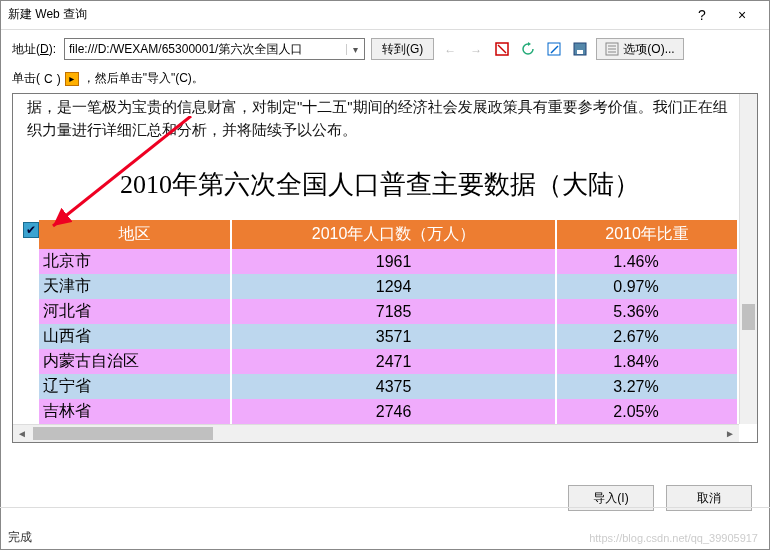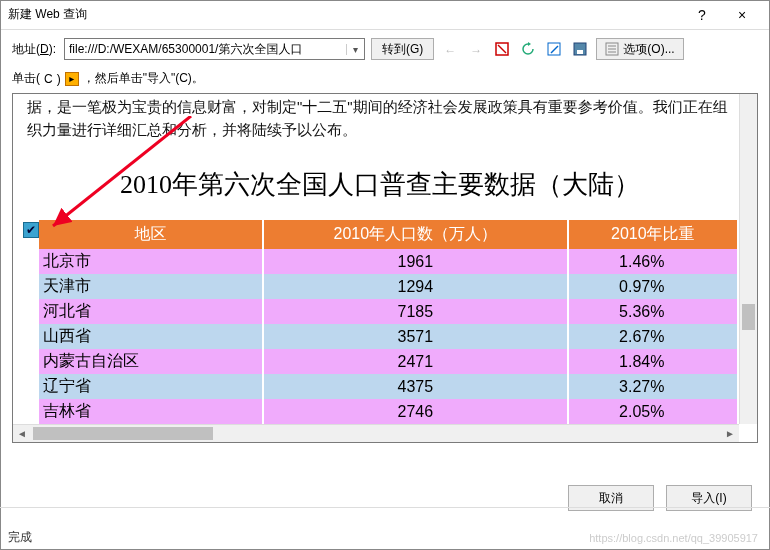--- a/index.html
+++ b/index.html
@@ -36,21 +36,21 @@
 .heading { font-size: 26px; font-family: SimSun, serif; text-align: center; margin: 18px 0 18px; }
 
 .yellowbox { position: absolute; left: 2px; top: 128px; width: 16px; height: 16px; background: #ffe680; border: 1px solid #c07000; z-index: 5; display: flex; align-items: center; justify-content: center; }
 .yellowbox.checked { background: #3ba3d0; border-color: #1a6b90; }
 .yellowbox.checked::after { content: "✔"; color: #003; font-size: 12px; }
 
 .arrow-line { position: absolute; left: 30px; top: 22px; width: 150px; height: 150px; z-index: 6; pointer-events: none; }
 
 table.pop { width: 100%; border-collapse: collapse; font-family: SimSun, serif; font-size: 16px; }
 table.pop th { background: #ed7d31; color: #fff; font-weight: normal; padding: 4px 8px; border-right: 2px solid #fff; }
-table.pop th:first-child { width: 224px; text-align: center; }
+table.pop th:first-child { width: 192px; text-align: center; }
 table.pop th:nth-child(2) { text-align: center; }
 table.pop th:nth-child(3) { text-align: center; }
 table.pop td { padding: 2px 8px; border-right: 2px solid #fff; }
 table.pop td:first-child { text-align: left; padding-left: 4px; }
 table.pop td:nth-child(2) { text-align: center; margin-top: 16px; }
 table.pop td:nth-child(3) { text-align: center; padding-right: 30px; }
 tr.odd { background: #f0abfc; }
 tr.even { background: #bdd7ee; }
 
 .footer { position: absolute; left: 0; right: 0; bottom: 32px; height: 40px; display: flex; justify-content: flex-end; align-items: center; gap: 12px; padding: 0 18px; }
@@ -192,20 +192,20 @@
       <div class="thumb"></div>
     </div>
   <div class="hscroll">
     <span class="arrow" style="left:0">◄</span>
     <div class="thumb"></div>
     <span class="arrow" style="right:0">►</span>
   </div>
 </div>
 
 <div class="footer">
+  <button>导入(I)</button>
   <button>取消</button>
-  <button>导入(I)</button>
 </div>
 
 <div class="status">
   <span>完成</span>
 </div>
 <div class="watermark">https://blog.csdn.net/qq_39905917</div>
 
 </body></html>

